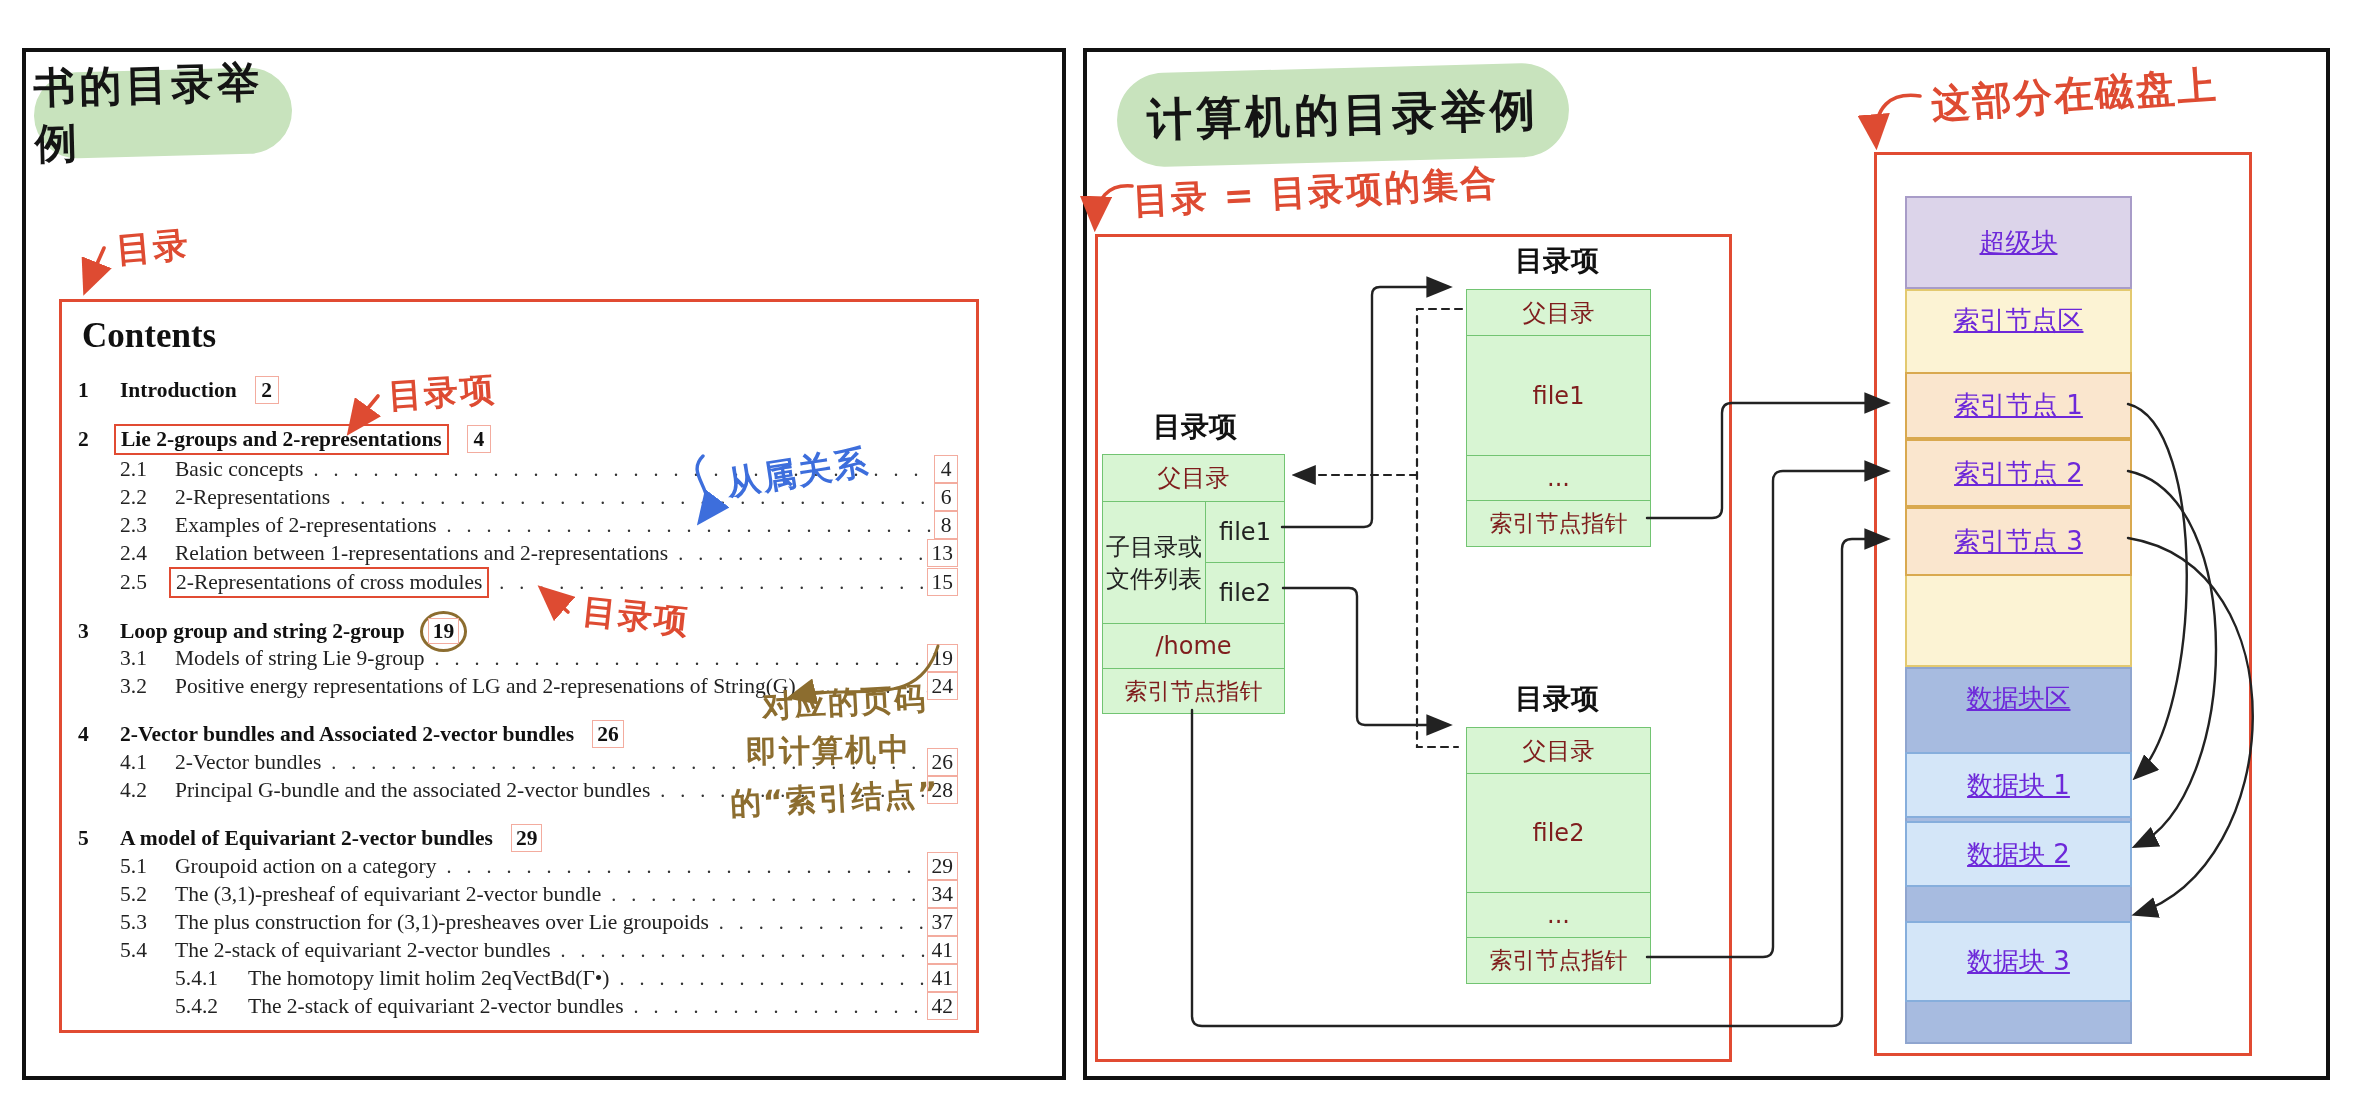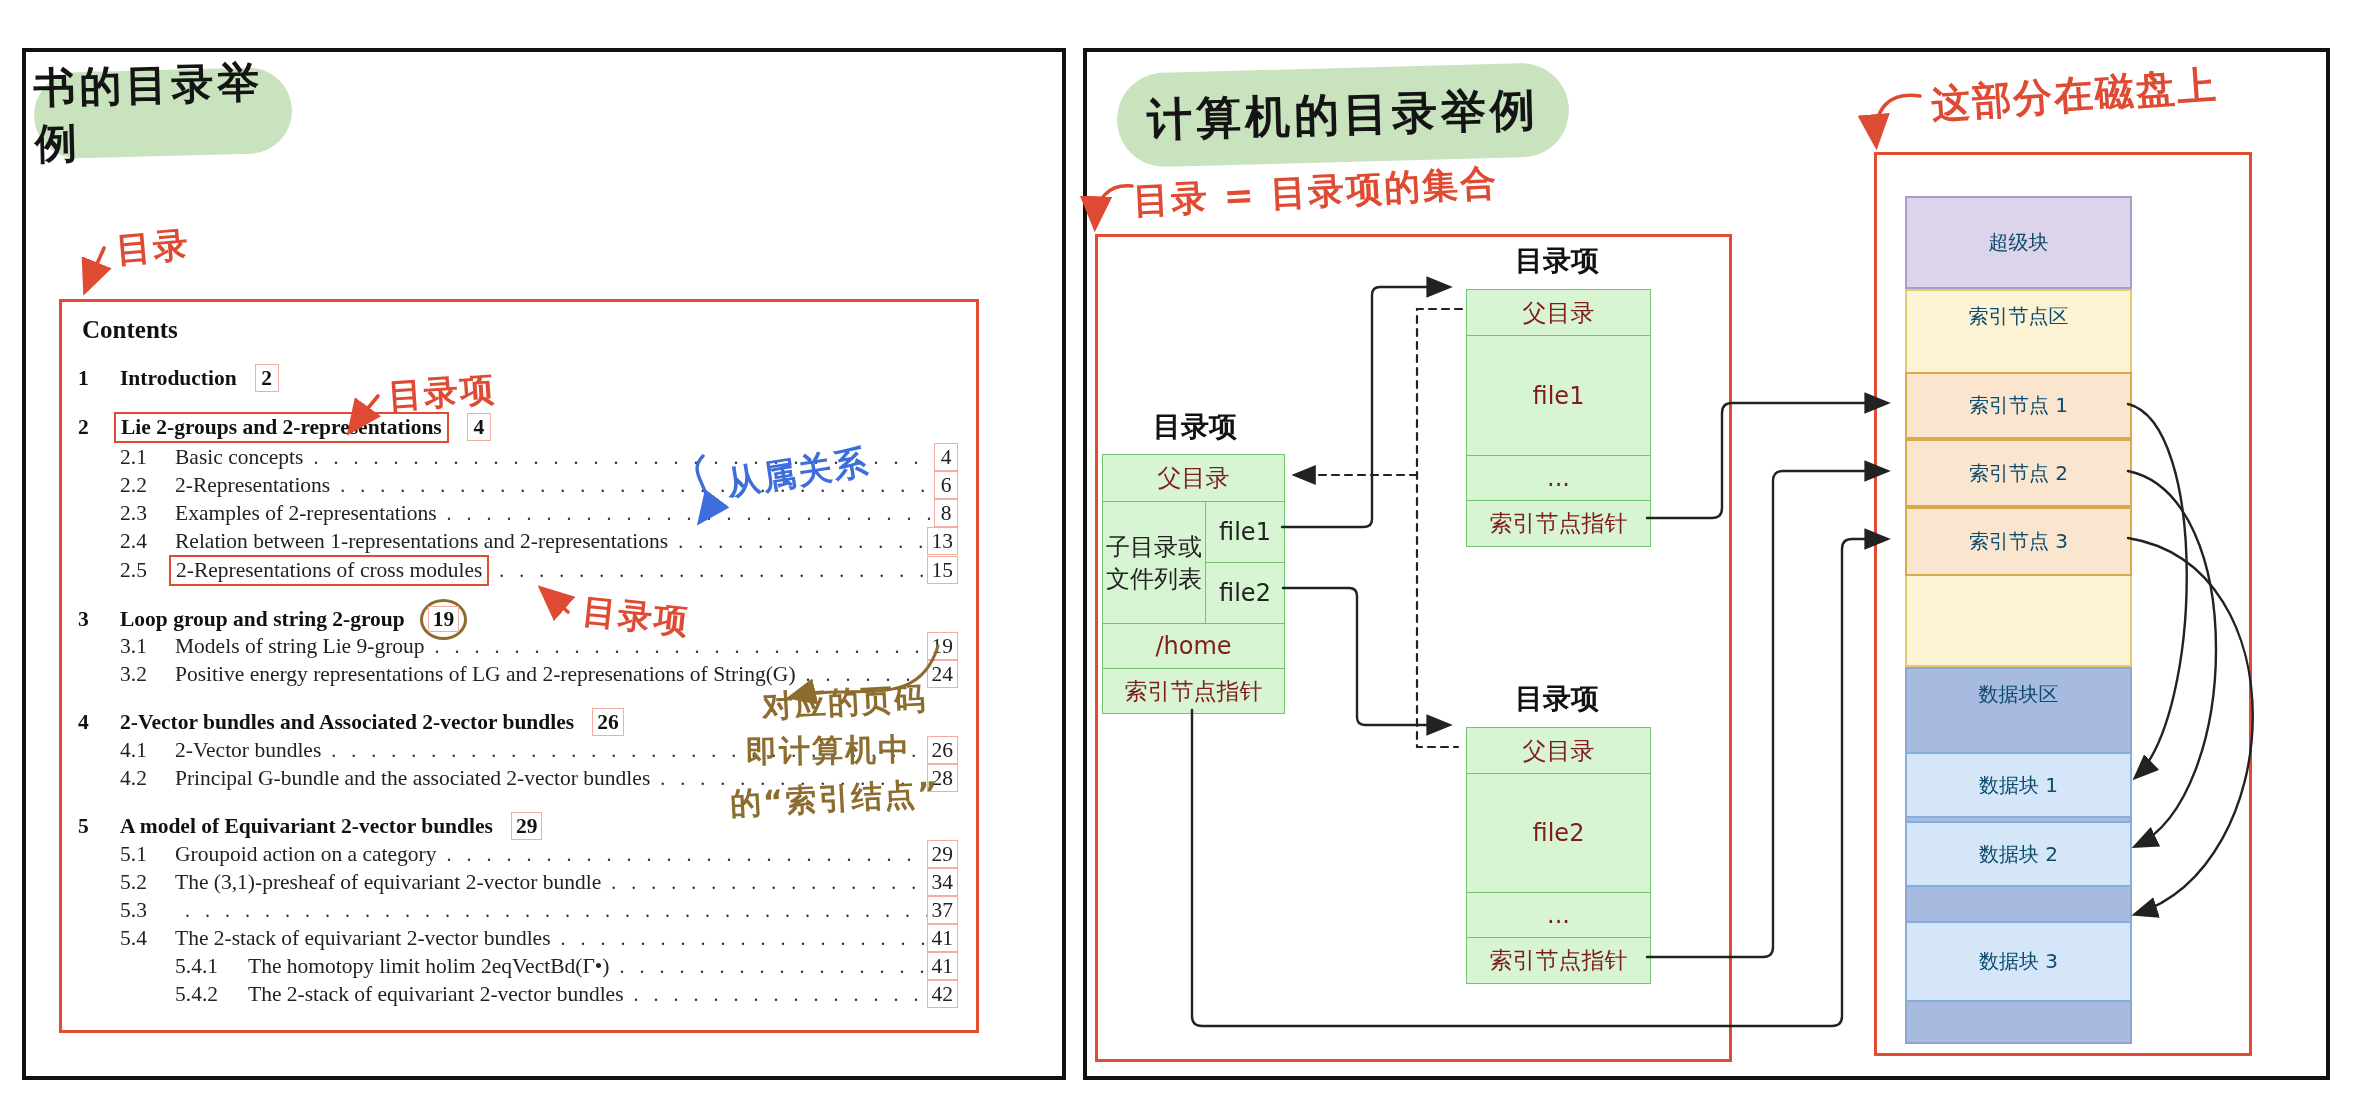--- a/index.html
+++ b/index.html
@@ -15,21 +15,21 @@
         letter-spacing:4px;}
   .ann{position:absolute;font-weight:bold;white-space:nowrap;letter-spacing:2px;}
   .ann.red{color:#DE4B32;}
   .ann.blue{color:#3D6EDC;}
   .ann.brown{color:#8C6D2F;}
 
   
   .toc-box{position:absolute;left:55px;top:295px;width:920px;height:734px;border:3px solid #E14B32;
            background:#fff;font-family:"Liberation Serif","DejaVu Serif",serif;box-sizing:border-box;
            padding:12px 18px 0 16px;}
-  .toc-heading{font-size:25px;font-weight:bold;margin:2px 0 20px 4px;color:#111;}
+  .toc-heading{font-size:35px;font-weight:bold;margin:2px 0 20px 4px;color:#111;}
   .toc-row{display:flex;align-items:baseline;line-height:26px;font-size:21.5px;color:#222;}
   .toc-row.lvl1{font-weight:bold;margin-top:20px;color:#111;}
   #toc-rows > .toc-row.lvl1:first-child{margin-top:0;}
   .toc-row.lvl2{padding-left:42px;justify-content:space-between;}
   .toc-row.lvl3{padding-left:97px;}
   .toc-num{flex:0 0 auto;}
   .lvl1 .toc-num{width:42px;}
   .lvl2 .toc-num{width:55px;}
   .lvl3 .toc-num{width:73px;}
   .toc-title{flex:0 1 auto;white-space:nowrap;}
@@ -54,21 +54,21 @@
   .gmid{display:flex;box-sizing:border-box;border-top:1.5px solid #72C472;}
   .gleft{width:102px;box-sizing:border-box;display:flex;align-items:center;justify-content:center;
          font-size:24px;color:#222;text-align:center;white-space:pre-line;}
   .gright{flex:1;display:flex;flex-direction:column;border-left:1.5px solid #72C472;}
   .gfile{flex:1;display:flex;align-items:center;justify-content:center;font-size:24px;color:#222;}
   .gfile + .gfile{border-top:1.5px solid #72C472;}
   .glabel{position:absolute;font-weight:bold;font-size:28px;color:#111;}
 
   
   .dblock{position:absolute;box-sizing:border-box;display:flex;align-items:center;justify-content:center;
-          font-size:20px;color:#0c4a6e;}
+          font-size:26px;color:#6d28d9;text-decoration:underline;}
   .dblock.toplabel{align-items:flex-start;padding-top:12px;}
 
   svg.overlay{position:absolute;left:0;top:0;z-index:6;pointer-events:none;}
   .pill,.ann,.toc-box,.gbox,.glabel,.dblock,.redbox{z-index:3;}
 </style>
 </head>
 <body>
 
 <div class="canvas">
 
@@ -173,20 +173,21 @@
             <span class="pagebox">29</span>
           </div>
           <div class="toc-row lvl2">
             <span class="toc-num">5.2</span>
             <span class="toc-title">The (3,1)-presheaf of equivariant 2-vector bundle</span>
             <span class="leader"></span>
             <span class="pagebox">34</span>
           </div>
           <div class="toc-row lvl2">
             <span class="toc-num">5.3</span>
+            <span class="toc-title">The plus construction for (3,1)-presheaves over Lie groupoids</span>
             <span class="leader"></span>
             <span class="pagebox">37</span>
           </div>
           <div class="toc-row lvl2">
             <span class="toc-num">5.4</span>
             <span class="toc-title">The 2-stack of equivariant 2-vector bundles</span>
             <span class="leader"></span>
             <span class="pagebox">41</span>
           </div>
           <div class="toc-row lvl3">

